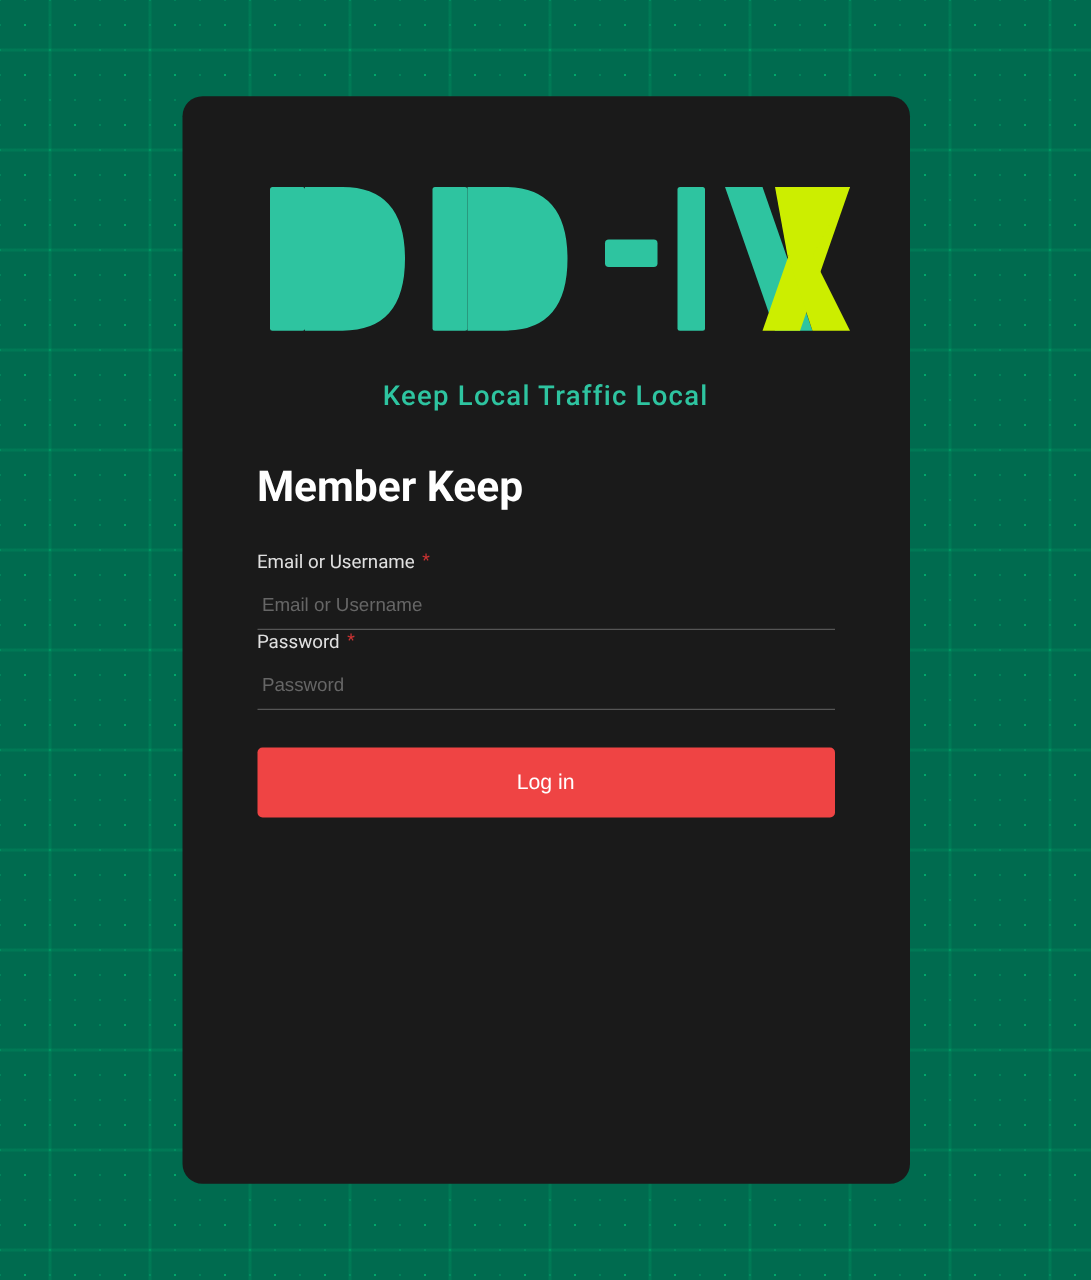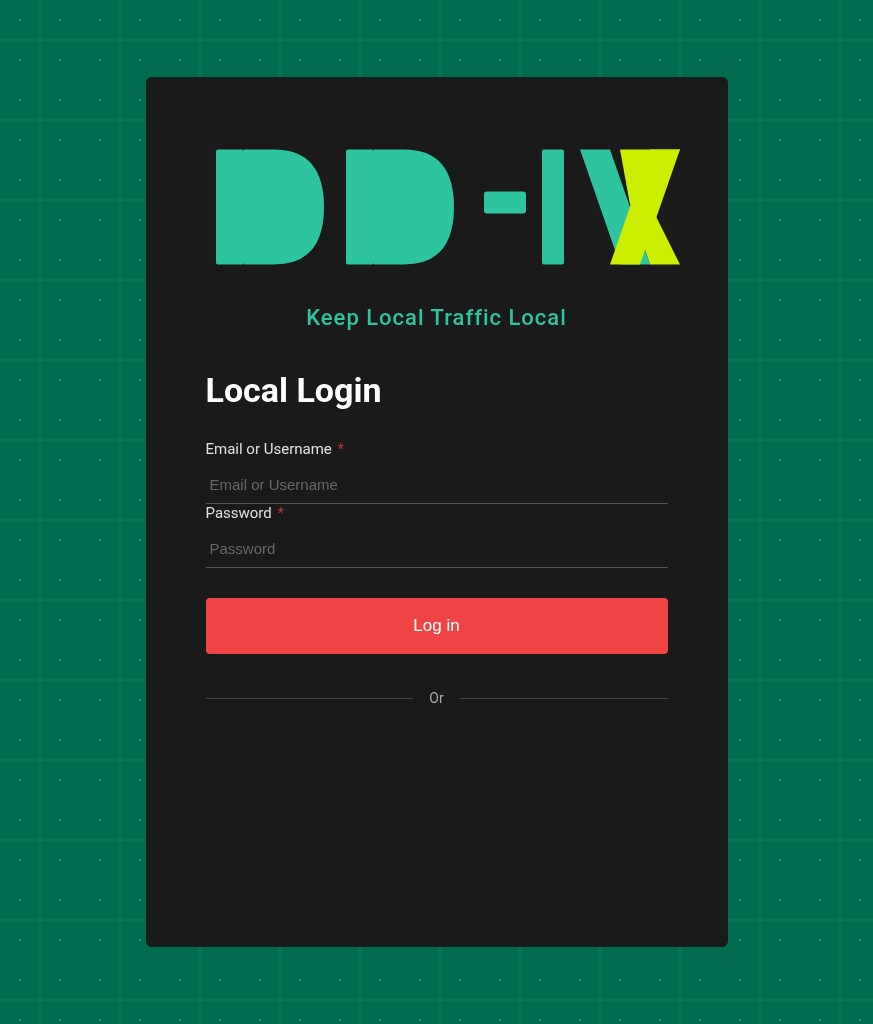--- a/index.html
+++ b/index.html
@@ -30,21 +30,21 @@
         linear-gradient(90deg, transparent 48%, rgba(0,200,120,0.15) 49%, rgba(0,200,120,0.15) 51%, transparent 52%),
         linear-gradient(0deg, transparent 48%, rgba(0,200,120,0.15) 49%, rgba(0,200,120,0.15) 51%, transparent 52%);
       background-size: 80px 80px;
       pointer-events: none;
     }
 
     .card {
       background-color: #1a1a1a;
       width: 582px;
       min-height: 870px;
-      border-radius: 6px;
+      border-radius: 16px;
       padding: 60px 60px 107px 60px;
       position: relative;
       z-index: 1;
     }
 
     .logo-area {
       text-align: center;
       margin-bottom: 40px;
     }
 
@@ -178,41 +178,36 @@
 
       <polygon points="444,10 474,10 434,125 404,125" fill="#ccee00"></polygon>
 
       <polygon points="414,10 474,10 474,10 444,65 424,65" fill="#ccee00"></polygon>
       <polygon points="424,65 444,65 474,125 444,125" fill="#ccee00"></polygon>
     </svg>
     <div class="tagline">Keep Local Traffic Local</div>
   </div>
 
   <div class="form-section">
-    <h1 class="page-title">Local Login</h1>
+    <h1 class="page-title">Member Keep</h1>
 
     <div class="field-group">
       <label class="field-label">
         <span>Email or Username</span>
         <span class="required-star">*</span>
       </label>
       <input type="text" class="field-input" placeholder="Email or Username" style="">
     </div>
 
     <div class="field-group">
       <label class="field-label">
         <span>Password</span>
         <span class="required-star">*</span>
       </label>
       <input type="password" class="field-input" placeholder="Password" style="">
     </div>
 
     <button class="login-button">Log in</button>
 
-    <div class="divider-row">
-      <div class="divider-line"></div>
-      <span class="divider-text">Or</span>
-      <div class="divider-line"></div>
-    </div>
 
   </div>
 
 </div>
 
 </body></html>

